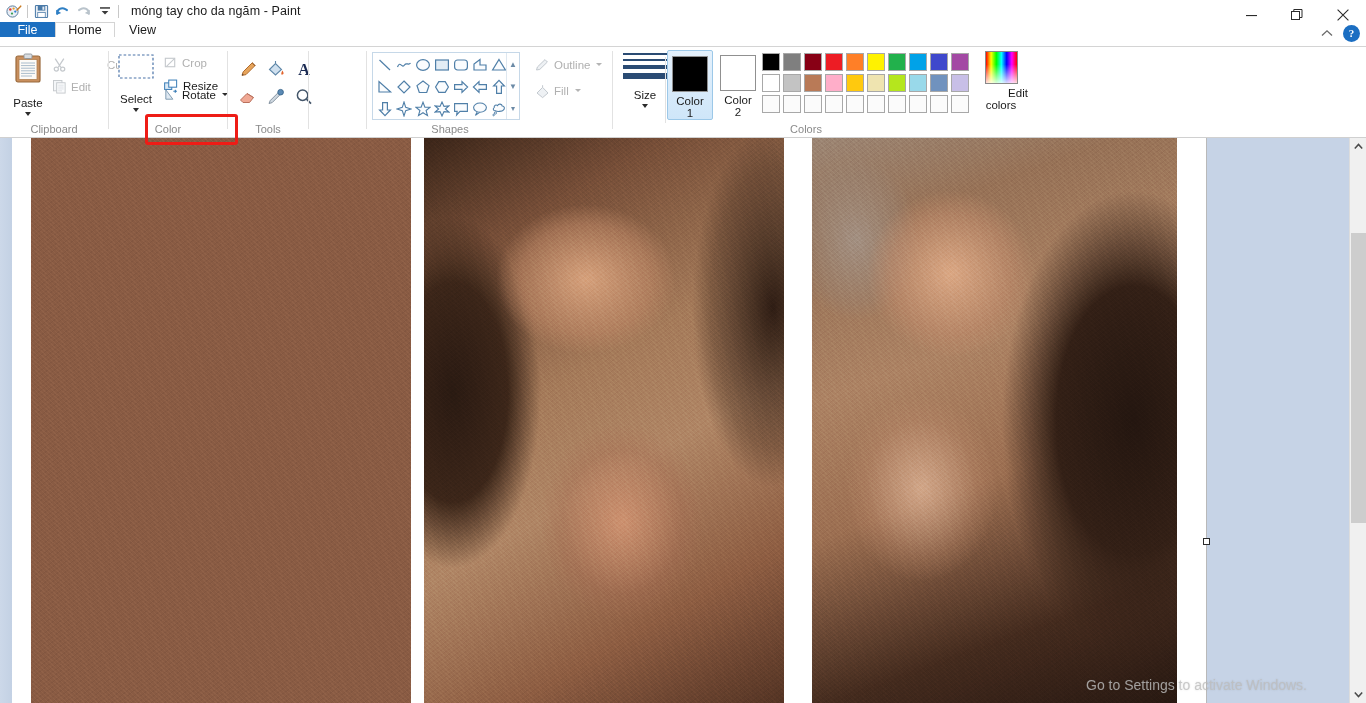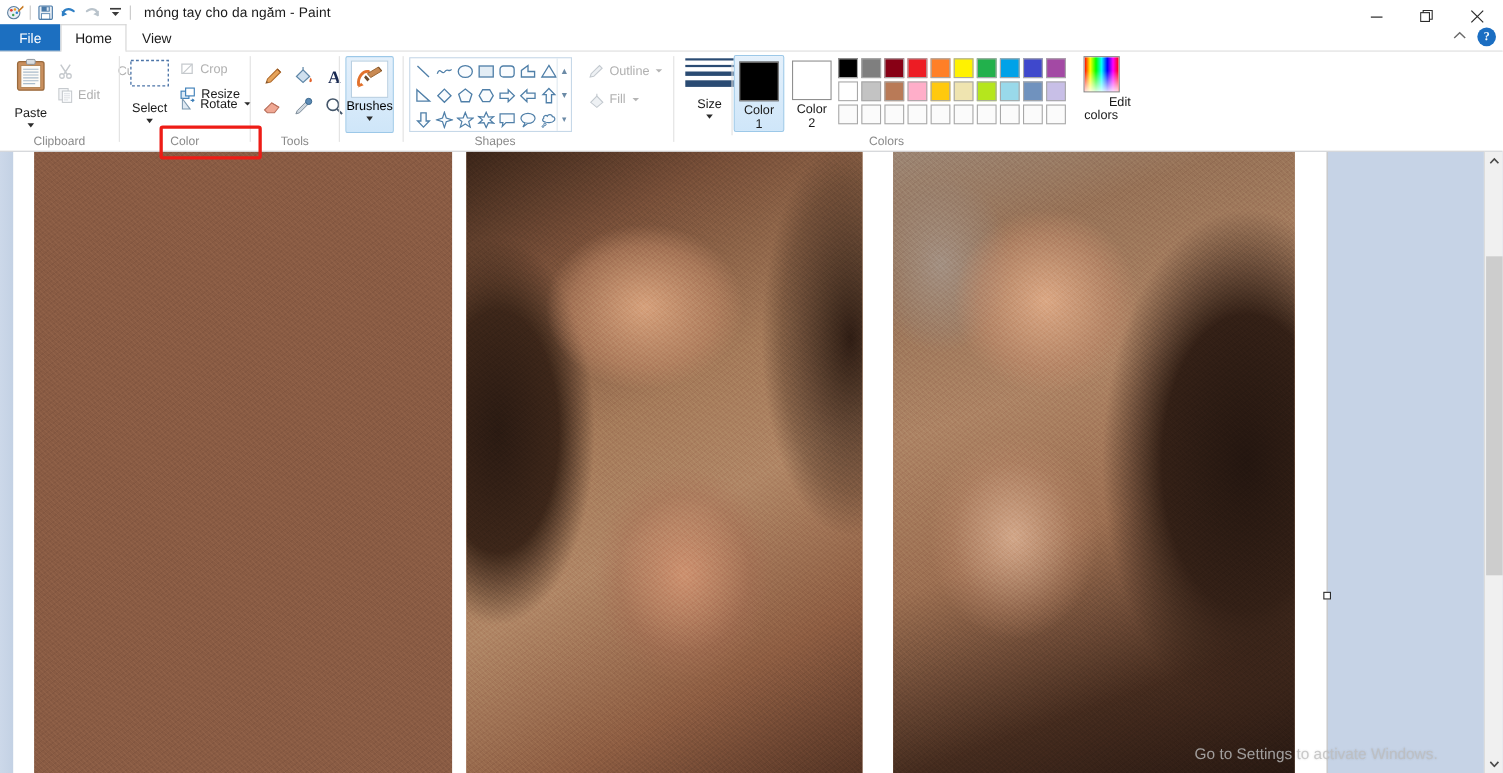--- a/index.html
+++ b/index.html
@@ -37,21 +37,21 @@
   
   .tabstrip {
     position: absolute; top: 22px; left: 0; width: 1366px; height: 25px;
     background: #ffffff;
   }
   .tabstrip:after {
     content: ""; position: absolute; left: 0; bottom: 0; width: 1366px; height: 1px;
     background: #d4d4d4;
   }
   .tab {
-    position: absolute; top: 0; height: 25px; display: flex; align-items: center;
+    position: absolute; top: 0; height: 15px; display: flex; align-items: center;
     justify-content: center; font-size: 12.5px; color: #1a1a1a;
   }
   .tab-file {
     left: 0; width: 55px; background: #1c6fc0; color: #ffffff;
   }
   .tab-home {
     left: 55px; width: 60px; background: #ffffff; border-left: 1px solid #d4d4d4;
     border-right: 1px solid #d4d4d4; border-top: 1px solid #d4d4d4; z-index: 3;
   }
   .tab-home:after {
@@ -451,37 +451,20 @@
         <svg width="20" height="20" viewBox="0 0 20 20">
           <circle cx="8.6" cy="8.2" r="5.2" fill="none" stroke="#44566a" stroke-width="1.5"></circle>
           <path d="M12.5 12.2 L17 16.6" stroke="#44566a" stroke-width="1.8"></path>
         </svg>
       </div>
     </div>
     <div class="group-label">Tools</div>
   </div>
   <div class="group-sep" style="left:308px;"></div>
 
-  <div class="group" style="left:310px; width:54px;">
-    <div class="gbody">
-      <div class="brushes">
-        <div style="width:34px;height:34px;background:#ffffff;border:1px solid #b8cfe2;display:flex;align-items:center;justify-content:center;">
-          <svg width="30" height="30" viewBox="0 0 30 30">
-            <path d="M5 20 C4 13 9 7 14 8" stroke="#e2712b" stroke-width="2.6" fill="none" stroke-linecap="round"></path>
-            <path d="M4.2 22.5 L7.2 18.2 L9.6 20.4 Z" fill="#e2712b"></path>
-            <path d="M13 10 L23 4 L26 7.5 L16 13.5 Z" fill="#c98a53" stroke="#9a6533" stroke-width="0.9"></path>
-            <path d="M23 4 L26 7.5" stroke="#7a4e24" stroke-width="1"></path>
-            <path d="M11.5 11.5 L15 15 L13 17 L10 13.5 Z" fill="#6c4a2c"></path>
-          </svg>
-        </div>
-        <div class="lbl" style="font-size:11.5px;margin-top:2px;">Brushes</div>
-        <div class="caret-d"></div>
-      </div>
-    </div>
-  </div>
   <div class="group-sep" style="left:366px;"></div>
 
   <div class="group" style="left:368px; width:244px;">
     <div class="gbody">
       <div class="shapes-box">
 
         <div class="shape-cell" style="left:2px; top:1px;">
           <svg width="16" height="16" viewBox="0 0 16 16">
               <path d="M2.5 3 L13 13" stroke="#4f7fa8" stroke-width="1.2" fill="none"></path>
             </svg>

